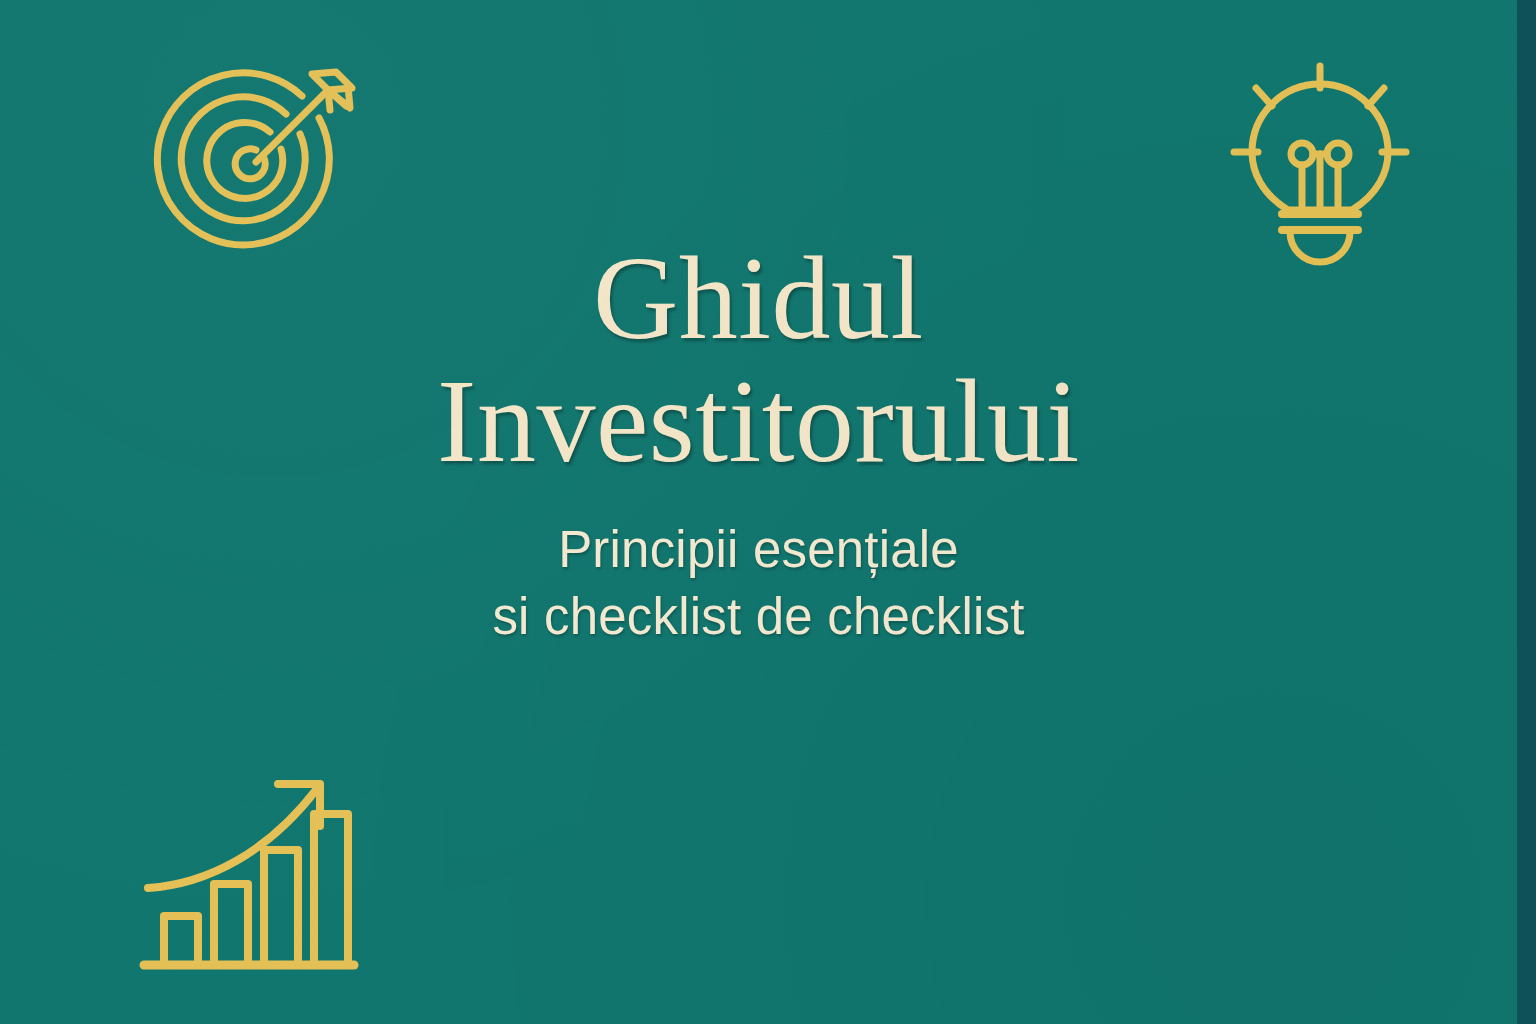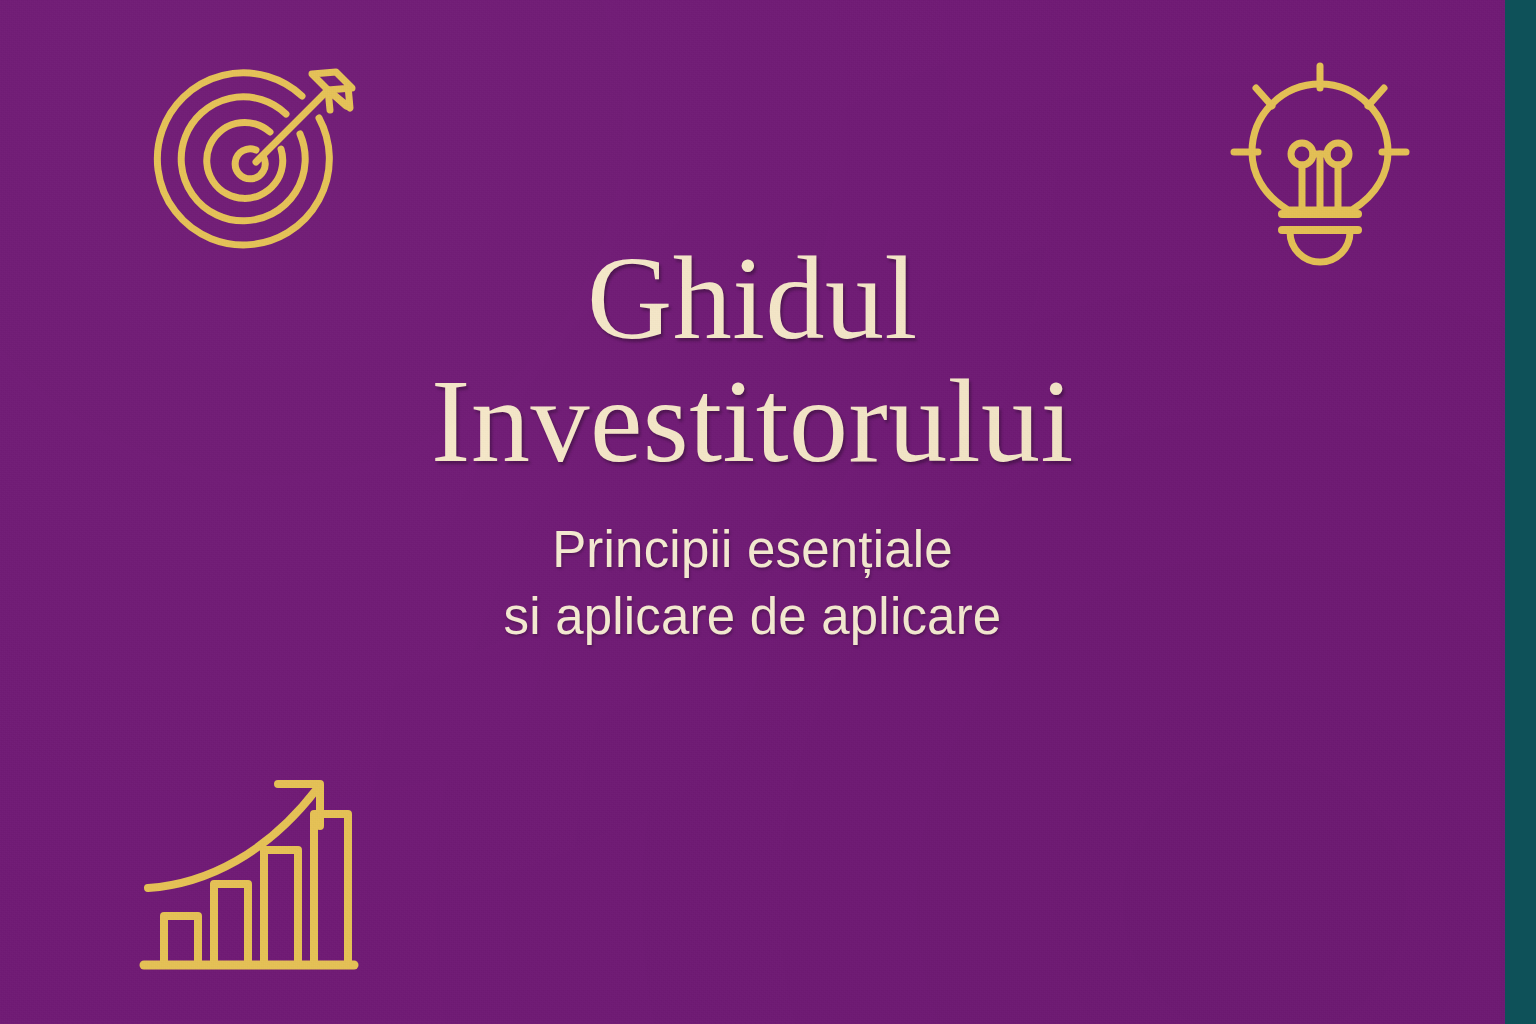--- a/index.html
+++ b/index.html
@@ -7,22 +7,23 @@
     margin: 0;
     padding: 0;
     background: #0e5159;
   }
 
   #poster {
     position: relative;
     width: 1505px;
     height: 1024px;
     overflow: hidden;
-    background-color: #701a75;
+    background-color: #0f766e;
     font-family: "Liberation Sans", sans-serif;
+    padding-left: 12px;
     -webkit-font-smoothing: antialiased;
   }
 
   
   #noise-layer {
     position: absolute;
     inset: 0;
     pointer-events: none;
     opacity: .55;
     background-image:
@@ -156,19 +157,19 @@
 
   <div id="text-block">
 
     <h1 id="poster-title">
       <span class="title-line">Ghidul</span>
       <span class="title-line">Investitorului</span>
     </h1>
 
     <p id="poster-subtitle">
       <span class="subtitle-line">Principii esențiale</span>
-      <span class="subtitle-line">si aplicare de aplicare</span>
+      <span class="subtitle-line">si checklist de checklist</span>
     </p>
 
   </div>
 
   <div id="noise-layer"></div>
 </div>
 
 </body></html>

